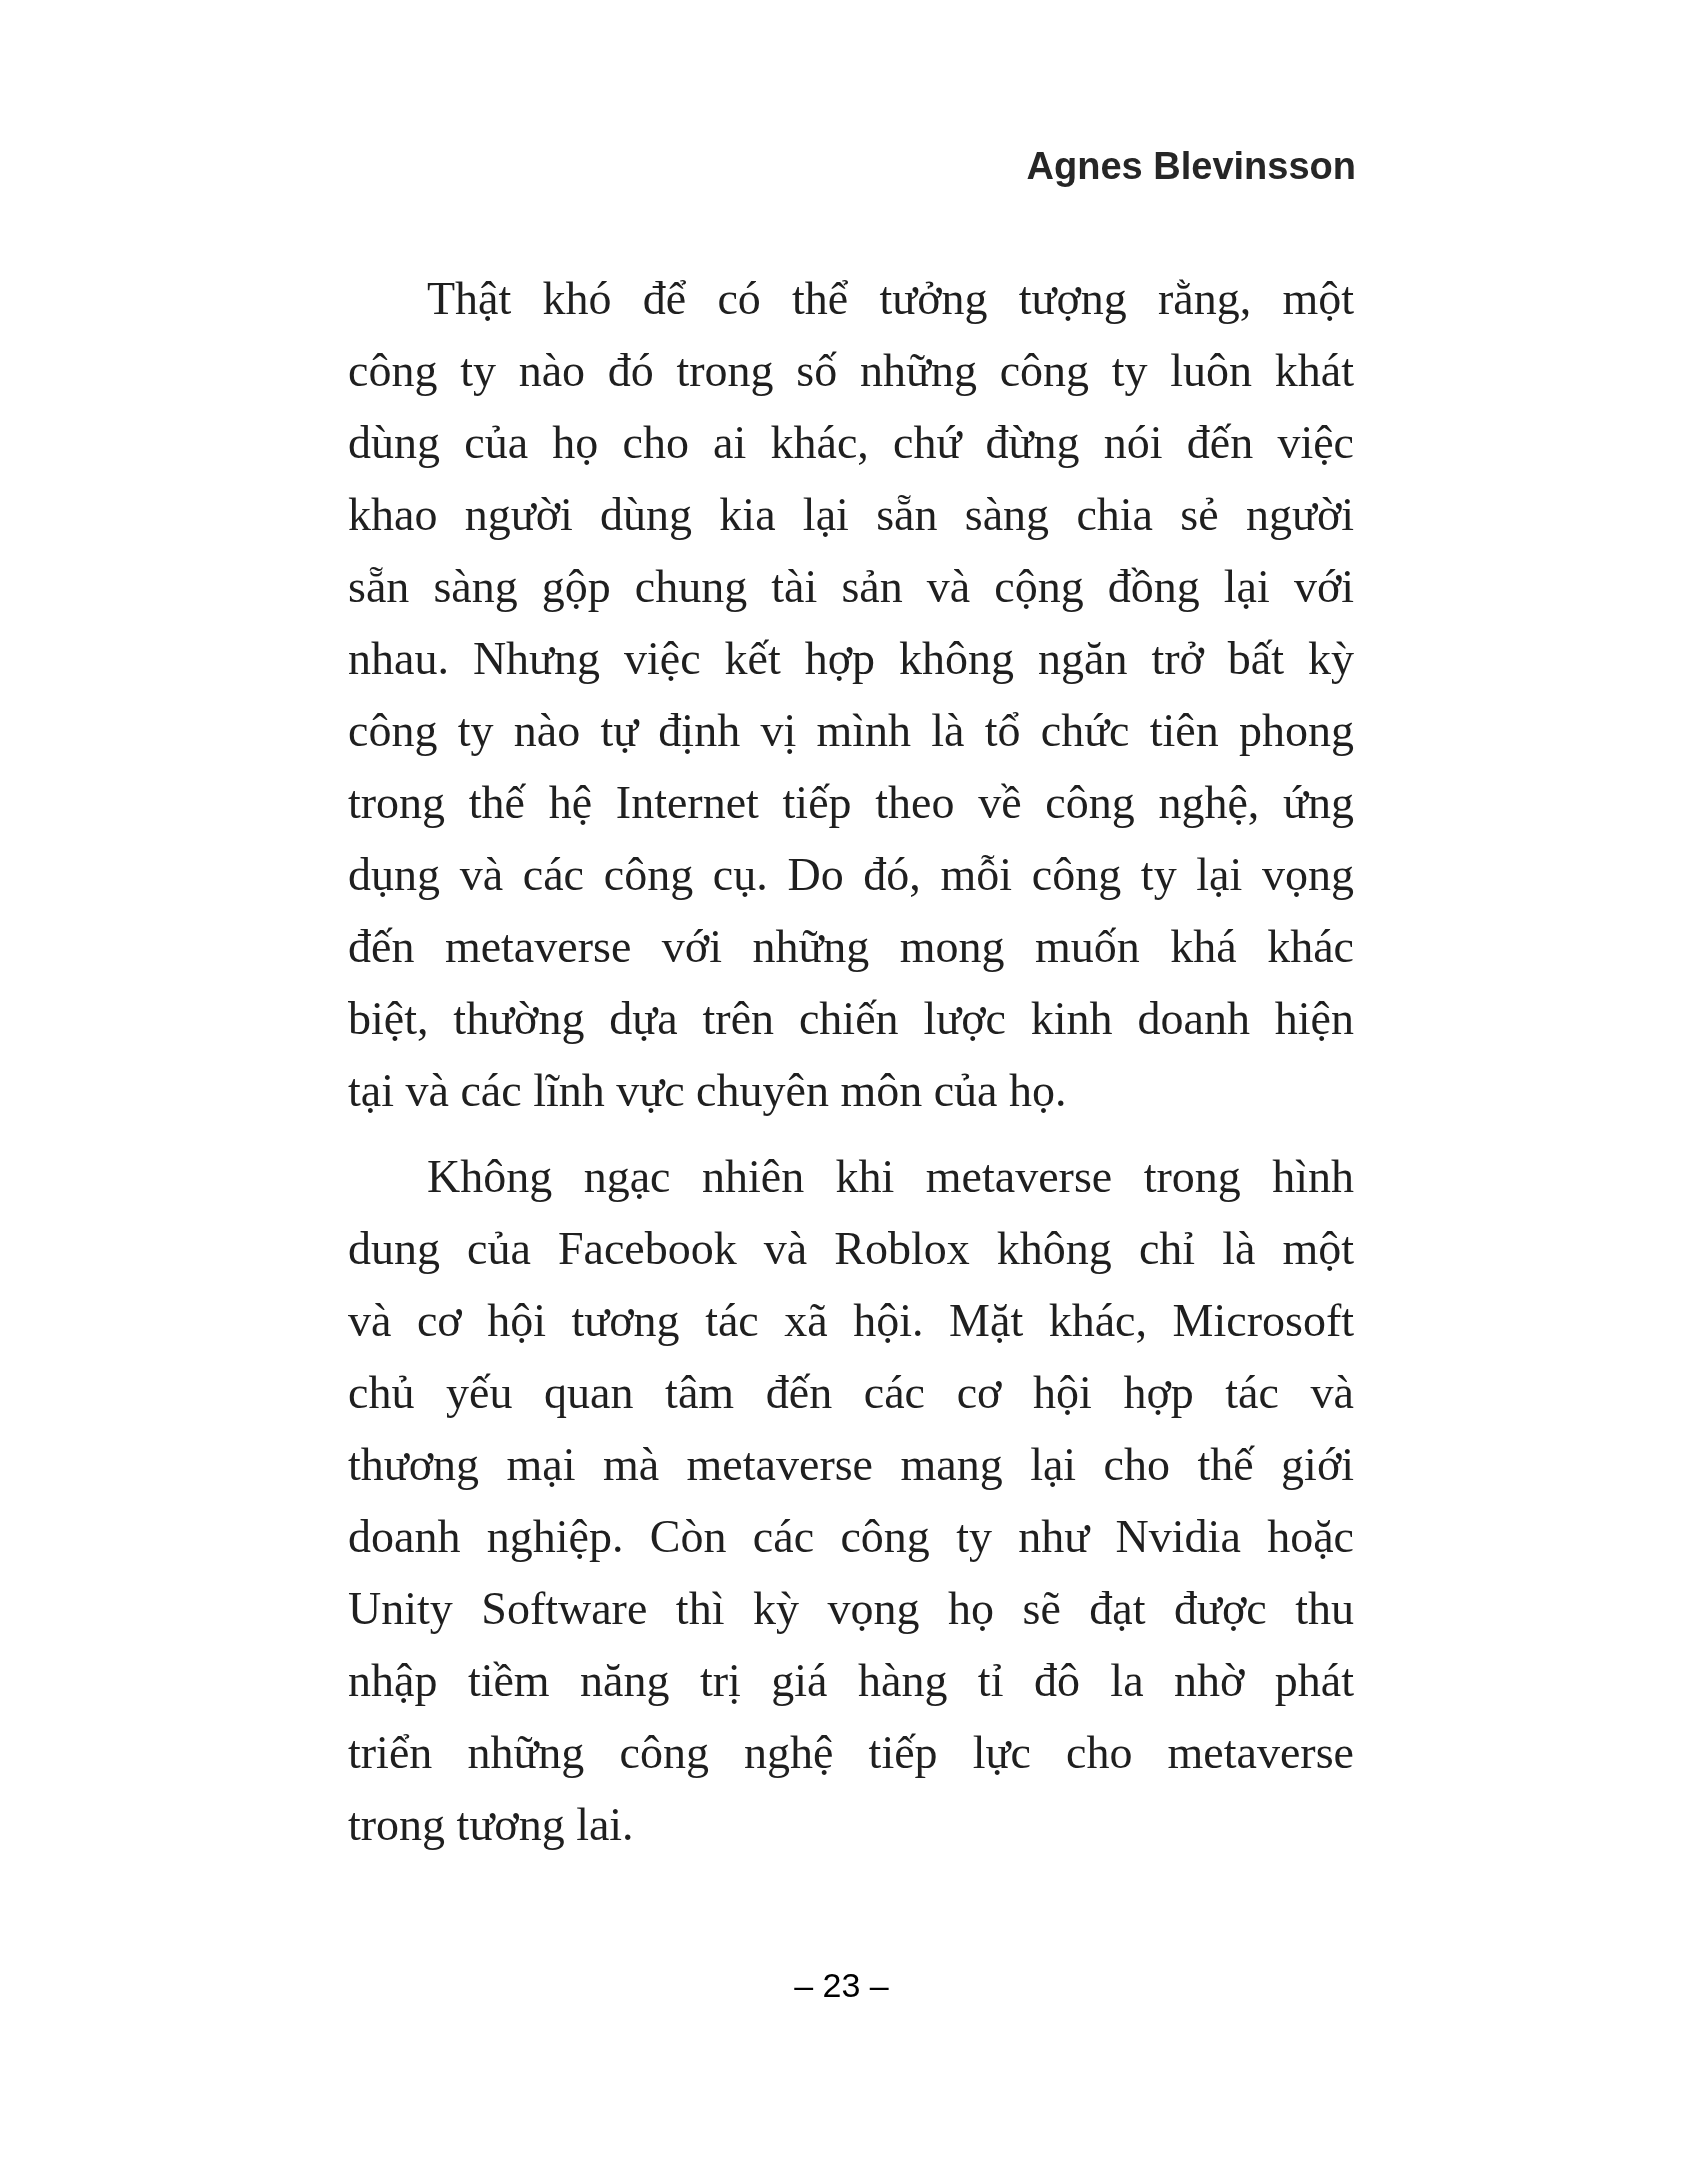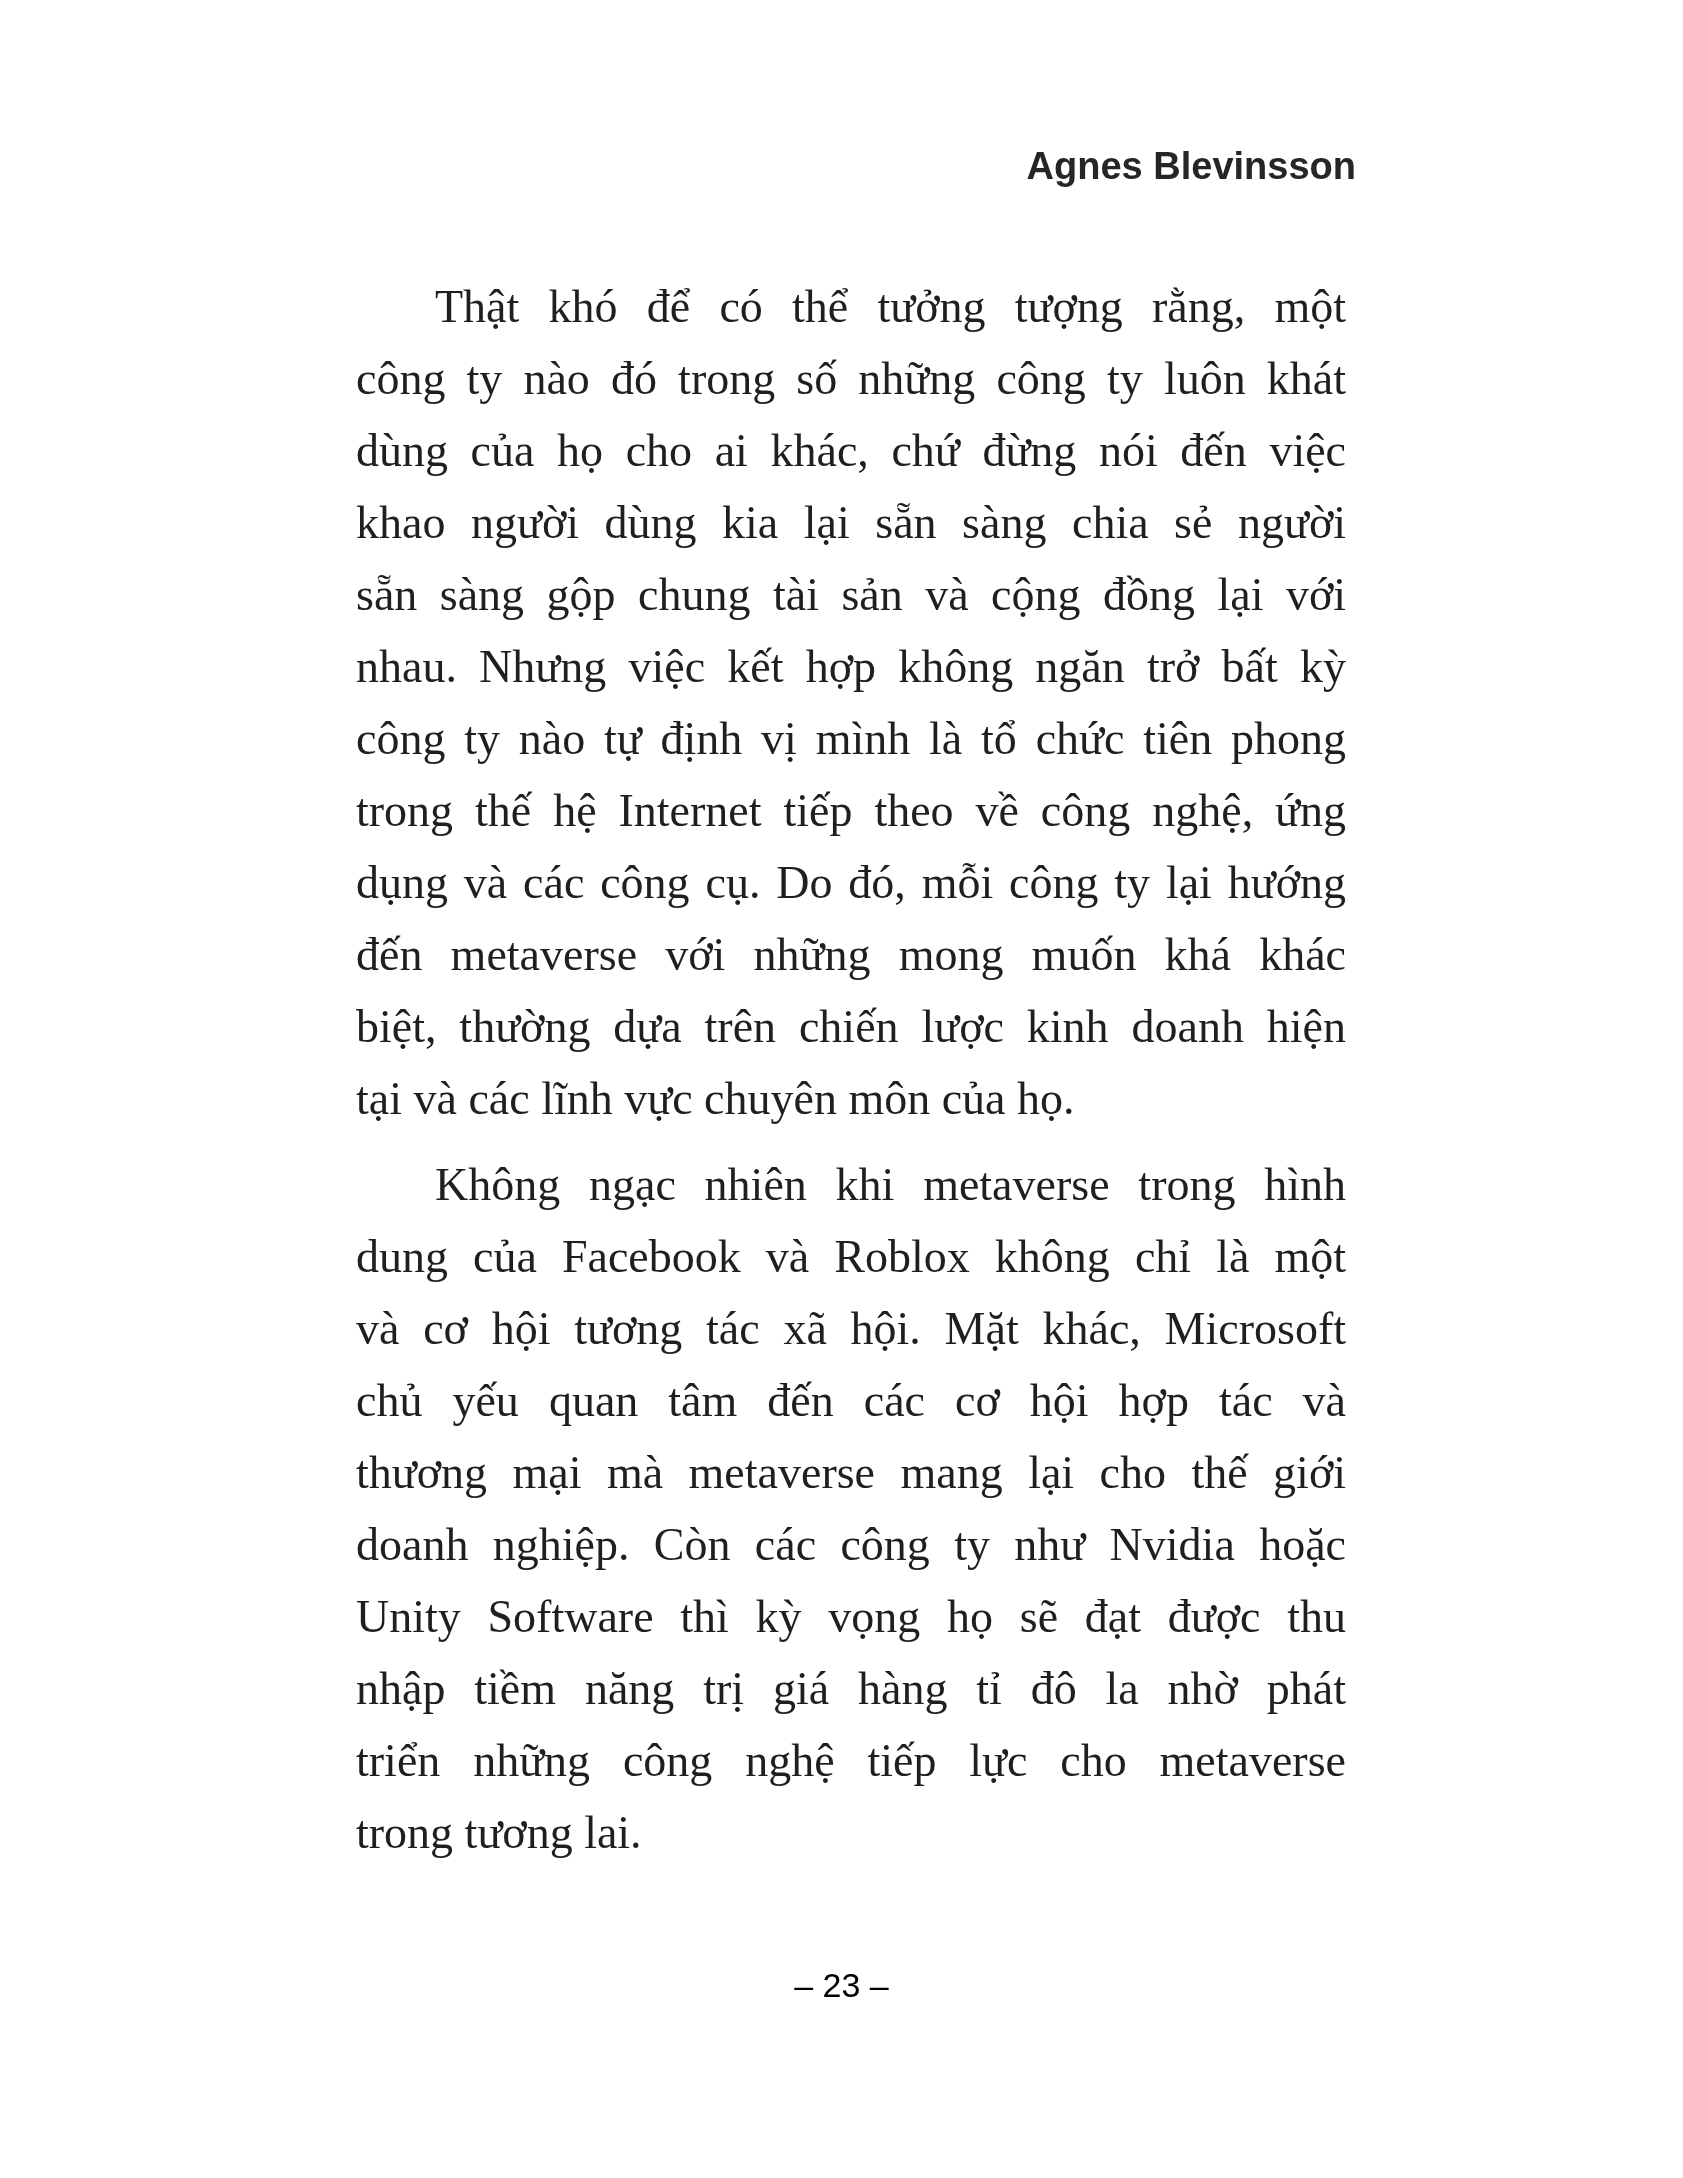--- a/index.html
+++ b/index.html
@@ -29,21 +29,21 @@
     color: #262626;
   }
   .body-text {
     position: absolute;
     top: 263px;
     left: 348px;
     width: 1006px;
     font-size: 46px;
     line-height: 72px;
   }
-  .paragraph { margin: 8px; }
+  .paragraph { margin: 0; }
   .paragraph + .paragraph { margin-top: 14px; }
   .line {
     text-align: justify;
     text-align-last: justify;
   }
   .line.last { text-align-last: left; }
   .line.indent { padding-left: 79px; }
   .page-number {
     position: absolute;
     top: 1965px;
@@ -67,21 +67,21 @@
   <div class="body-text">
     <div class="paragraph">
         <div class="line indent">Thật khó để có thể tưởng tượng rằng, một</div>
         <div class="line">công ty nào đó trong số những công ty luôn khát</div>
         <div class="line">dùng của họ cho ai khác, chứ đừng nói đến việc</div>
         <div class="line">khao người dùng kia lại sẵn sàng chia sẻ người</div>
         <div class="line">sẵn sàng gộp chung tài sản và cộng đồng lại với</div>
         <div class="line">nhau. Nhưng việc kết hợp không ngăn trở bất kỳ</div>
         <div class="line">công ty nào tự định vị mình là tổ chức tiên phong</div>
         <div class="line">trong thế hệ Internet tiếp theo về công nghệ, ứng</div>
-        <div class="line">dụng và các công cụ. Do đó, mỗi công ty lại hướng</div>
+        <div class="line">dụng và các công cụ. Do đó, mỗi công ty lại vọng</div>
         <div class="line">đến metaverse với những mong muốn khá khác</div>
         <div class="line">biệt, thường dựa trên chiến lược kinh doanh hiện</div>
         <div class="line last">tại và các lĩnh vực chuyên môn của họ.</div>
       </div>
     <div class="paragraph">
         <div class="line indent">Không ngạc nhiên khi metaverse trong hình</div>
         <div class="line">dung của Facebook và Roblox không chỉ là một</div>
         <div class="line">và cơ hội tương tác xã hội. Mặt khác, Microsoft</div>
         <div class="line">chủ yếu quan tâm đến các cơ hội hợp tác và</div>
         <div class="line">thương mại mà metaverse mang lại cho thế giới</div>

